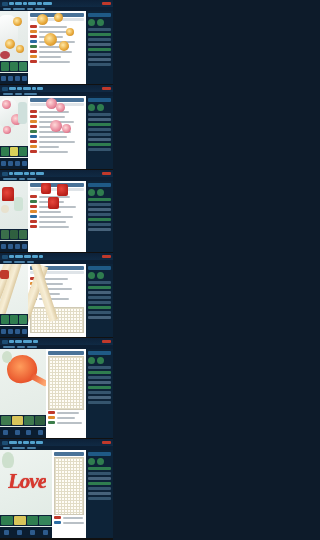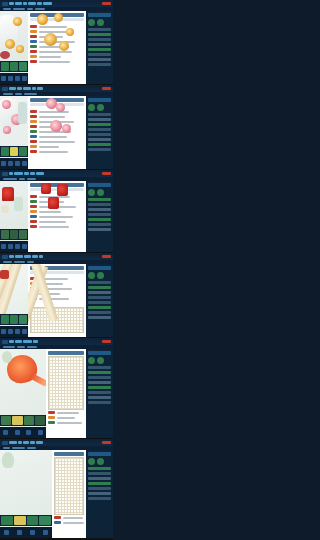--- a/index.html
+++ b/index.html
@@ -508,20 +508,23 @@
       <span class="pill"></span>
     </div>
     <div class="sub">
         <i style="width:7px"></i>
         <i style="width:13px"></i>
         <i style="width:9px"></i>
       </div>
     <div class="body">
       <div class="lcol" style="width:52px">
         <div class="hero" style="background:linear-gradient(160deg,#eef4f0,#dfe9e3)">
+          <div style="position:absolute;left:1px;top:14px;width:52px;height:34px;display:flex;align-items:center;justify-content:center;">
+            <span style="font-family:'Liberation Serif',serif;font-style:italic;font-weight:bold;font-size:21px;color:#d8392e;letter-spacing:-1px;line-height:1;text-shadow:0 0 1px #b22;white-space:nowrap;overflow:hidden;">Love</span>
+          </div>
           <div class="blob" style="left:2px;top:2px;width:12px;height:16px;background:#cde0cd;border-radius:50% 50% 40% 40%"></div>
         </div>
         <div class="thumbs">
           <span style="background:#2f7d4f"></span>
           <span style="background:#d8c45a"></span>
           <span style="background:#2f7d4f"></span>
           <span style="background:#35855a"></span>
         </div>
         <div class="ctrl">
           <b style="background:#2d5b8d"></b>

